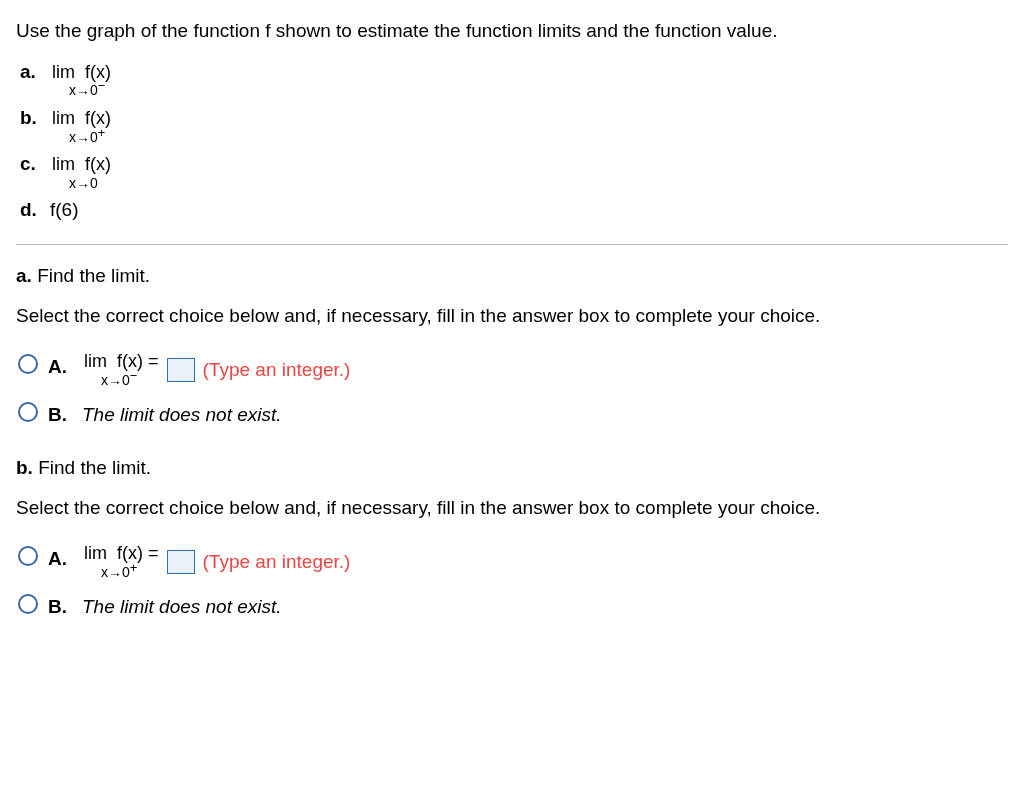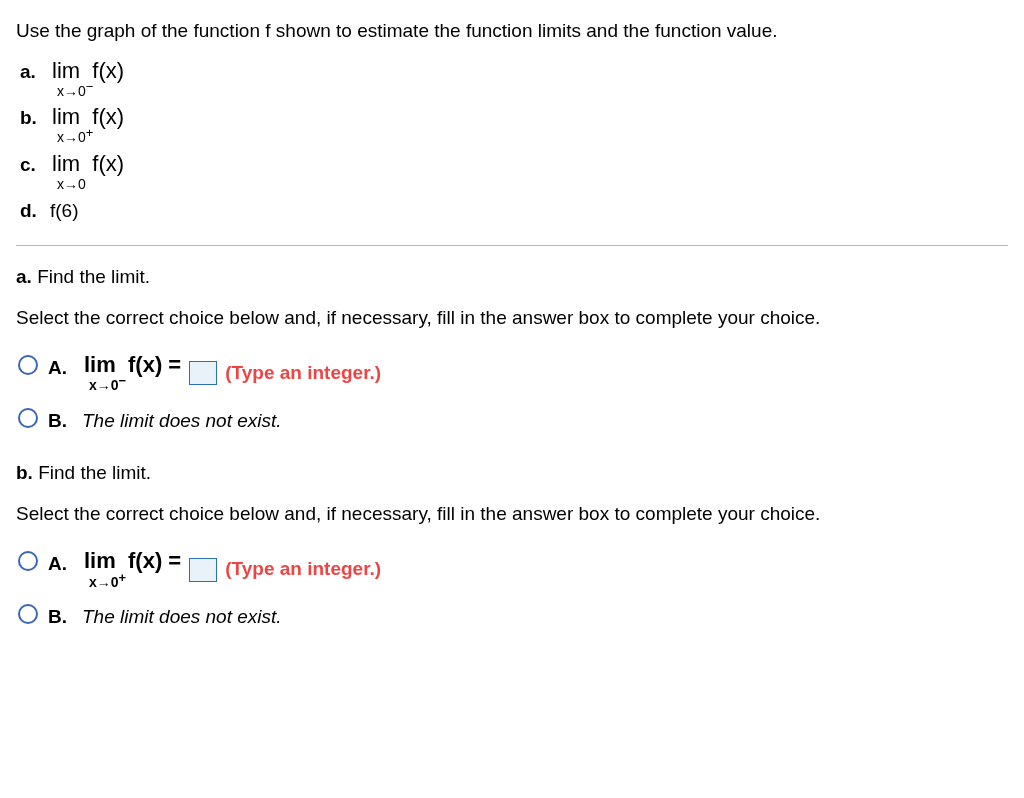--- a/index.html
+++ b/index.html
@@ -33,26 +33,26 @@
       min-width: 20px;
     }
     .lim-expr {
       display: inline-flex;
       flex-direction: column;
       align-items: flex-start;
       line-height: 1.1;
       margin-left: 2px;
     }
     .lim-top {
-      font-size: 22px;
+      font-size: 18px;
     }
     .lim-bottom {
       font-size: 14px;
       margin-top: 1px;
-      margin-left: 5px;
+      margin-left: 17px;
     }
     .subsup {
       font-size: 13px;
       position: relative;
     }
     hr.sep {
       border: none;
       border-top: 1px solid #b7b7b7;
       margin: 20px 0 18px 0;
     }
@@ -81,21 +81,20 @@
     }
     .choice-letter {
       font-weight: bold;
       min-width: 24px;
       padding-top: 2px;
     }
     .choice-body {
       display: flex;
       align-items: center;
       gap: 8px;
-      font-weight: bold;
     }
     .ans-box {
       display: inline-block;
       width: 28px;
       height: 24px;
       border: 1px solid #2b6fb5;
       background: #e9f1f9;
       vertical-align: middle;
     }
     .hint {

